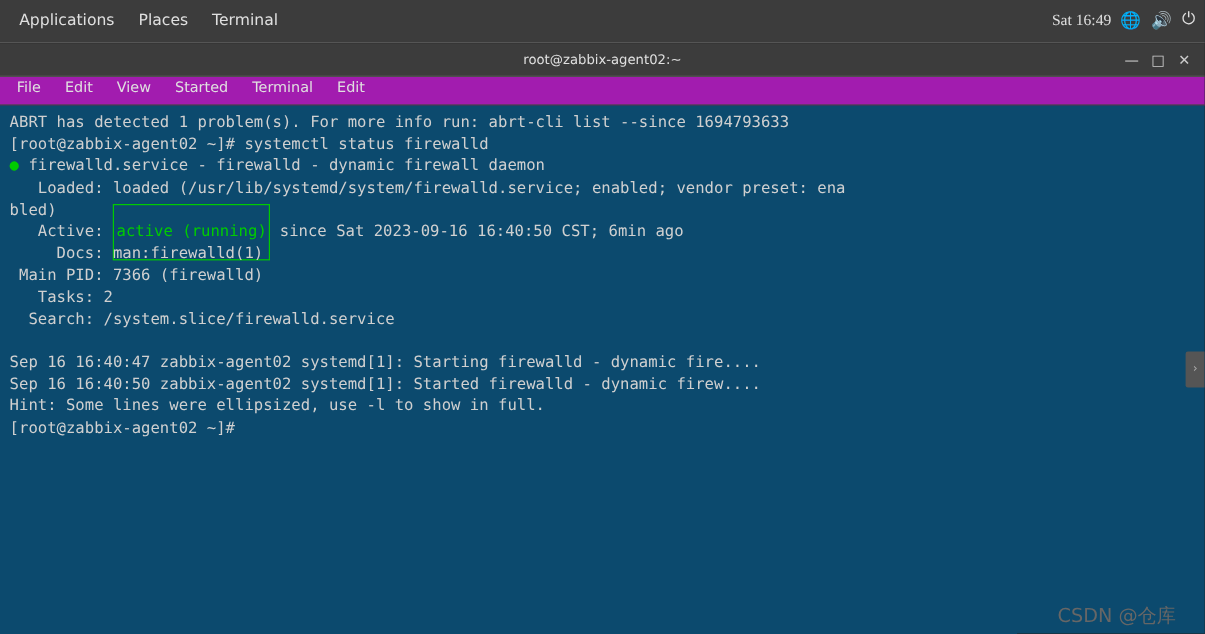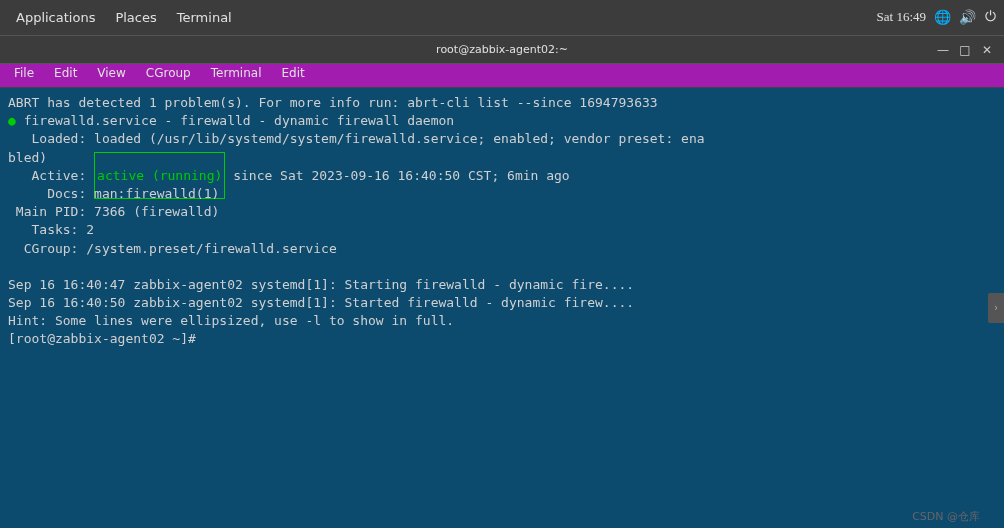--- a/index.html
+++ b/index.html
@@ -185,21 +185,21 @@
       cursor: pointer;
       border-radius: 2px 0 0 2px;
     }
 
     
     .watermark {
       position: absolute;
       bottom: 4px;
       right: 24px;
       color: #666;
-      font-size: 11px;
+      font-size: 16px;
     }
   </style>
 </head>
 <body>
 
 <div class="taskbar">
   <div class="taskbar-left">
     <span class="app-menu">Applications</span>
     <span class="app-menu">Places</span>
     <span class="app-menu">Terminal</span>
@@ -241,45 +241,46 @@
       <div class="win-btn">—</div>
       <div class="win-btn">□</div>
       <div class="win-btn">✕</div>
     </div>
   </div>
 
   <div class="menu-bar">
     <span class="menu-item">File</span>
     <span class="menu-item">Edit</span>
     <span class="menu-item">View</span>
-    <span class="menu-item">CGroup</span>
+    <span class="menu-item">Started</span>
     <span class="menu-item">Terminal</span>
     <span class="menu-item">Edit</span>
   </div>
 
   <div class="terminal-content">
 
     <span class="line">ABRT has detected 1 problem(s). For more info run: abrt-cli list --since 1694793633</span>
 
+    <span class="line">[root@zabbix-agent02 ~]# systemctl status firewalld</span>
 
     <span class="line"><span class="green-dot">●</span> firewalld.service - firewalld - dynamic firewall daemon</span>
 
     <span class="line">   Loaded: loaded (/usr/lib/systemd/system/firewalld.service; enabled; vendor preset: ena</span>
 
     <span class="line">bled)</span>
 
     <span class="line">   Active: <span class="active-highlight">active (running)</span> since Sat 2023-09-16 16:40:50 CST; 6min ago</span>
 
     <span class="line">     Docs: man:firewalld(1)</span>
 
     <span class="line"> Main PID: 7366 (firewalld)</span>
 
     <span class="line">   Tasks: 2</span>
 
-    <span class="line">  CGroup: /system.preset/firewalld.service</span>
+    <span class="line">  Search: /system.slice/firewalld.service</span>
 
 
     <span class="line"> </span>
 
     <span class="line">Sep 16 16:40:47 zabbix-agent02 systemd[1]: Starting firewalld - dynamic fire....</span>
 
     <span class="line">Sep 16 16:40:50 zabbix-agent02 systemd[1]: Started firewalld - dynamic firew....</span>
 
     <span class="line">Hint: Some lines were ellipsized, use -l to show in full.</span>
 

